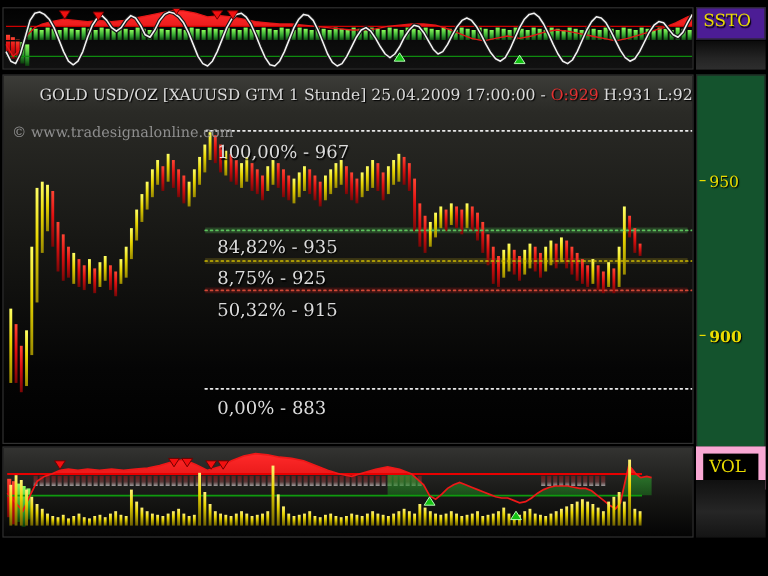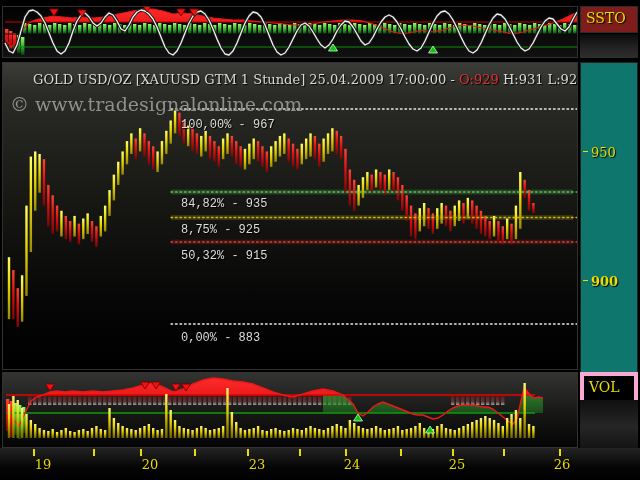--- a/index.html
+++ b/index.html
@@ -6,42 +6,42 @@
   body{width:640px;height:480px;overflow:hidden;font-family:"DejaVu Serif",serif;}
   .app{position:relative;width:640px;height:480px;background:#000;border-radius:7px 7px 0 0;overflow:hidden;}
   .panel{position:absolute;border:1px solid #313131;box-sizing:border-box;overflow:hidden;}
   #osc-panel{left:2px;top:6px;width:576px;height:52px;background:linear-gradient(180deg,#020202,#111);}
   #main-panel{left:2px;top:62px;width:576px;height:308px;
     background:linear-gradient(180deg,#3c3c38 0%,#2a2a26 10%,#171714 45%,#050505 80%,#000 100%);}
   #vol-panel{left:2px;top:372px;width:576px;height:76px;
     background:linear-gradient(180deg,#333331,#171715 55%,#040404 100%);}
   .panel svg{position:absolute;left:0;top:0;width:100%;height:100%;}
   .side-cell{position:absolute;left:580px;width:58px;box-sizing:border-box;}
-  #ssto-cell{top:6px;height:27px;background:#7f1d1d;border:1px solid #2b2b2b;overflow:hidden;}
+  #ssto-cell{top:6px;height:27px;background:#4c1d95;border:1px solid #2b2b2b;overflow:hidden;}
   #ssto-shade{top:34px;height:24px;background:linear-gradient(180deg,#0b0b0b,#242424 60%,#2e2e2e);}
-  #price-axis{top:62px;height:344px;background:#0f766e;border:1px solid #222;}
-  #vol-cell{top:372px;height:36px;background:#000;border:4px solid #f9a8d4;overflow:hidden;}
+  #price-axis{top:62px;height:344px;background:#14532d;border:1px solid #222;}
+  #vol-cell{top:372px;height:36px;background:#000;border:6px solid #f9a8d4;overflow:hidden;}
   #vol-shade{top:400px;height:48px;background:linear-gradient(180deg,#101010,#262626 55%,#141414);}
   .side-label{display:block;padding:3px 0 0 5px;color:#eadc00;font-size:14px;white-space:nowrap;
     text-shadow:1px 1px 1px #000;}
   #xaxis{position:absolute;left:0;top:448px;width:640px;height:32px;
     background:linear-gradient(180deg,#242424,#050505 60%,#000);}
   .xtick{position:absolute;top:1px;width:2px;height:7px;background:#eadc00;}
   .xlabel{position:absolute;top:9px;transform:translateX(-50%);color:#eadc00;font-size:13px;
     text-shadow:1px 1px 1px #000;}
   .ylabel{position:absolute;left:2px;color:#eadc00;font-size:13px;white-space:nowrap;
     text-shadow:1px 1px 1px #000;}
   .ylabel::before{content:"";display:inline-block;width:5px;height:1px;background:#eadc00;
     vertical-align:5px;margin-right:3px;}
   .chart-title{position:absolute;left:30px;top:9px;font-size:13px;color:#dadada;white-space:nowrap;
     text-shadow:1px 1px 1px #000;z-index:5;}
   .t-red{color:#e23030;margin-top:16px;}
-  .copyright{position:absolute;left:7px;top:30px;font-size:19px;color:#8f8f8f;z-index:5;}
-  .fib-label{position:absolute;font-size:12px;color:#dcdcdc;z-index:5;text-shadow:1px 1px 1px #000;
-    white-space:nowrap;font-family:Liberation Mono, monospace;}
+  .copyright{position:absolute;left:7px;top:40px;font-size:12px;color:#8f8f8f;z-index:5;}
+  .fib-label{position:absolute;font-size:15px;color:#dcdcdc;z-index:5;text-shadow:1px 1px 1px #000;
+    white-space:nowrap;}
 </style>
 </head>
 <body>
 
 <div class="app">
 
   <div class="panel" id="osc-panel">
     <svg id="svg-osc" viewBox="0 6 574 50" preserveAspectRatio="none">
         <defs>
           <linearGradient id="gradY" x1="0" y1="0" x2="0" y2="1">
@@ -587,32 +587,13 @@
         <path d="M178.5,383 L187.5,383 L183,390 Z" fill="#f21010" stroke="#6a0000" stroke-width="0.8"></path>
         <path d="M350.5,420 L359.5,420 L355,413 Z" fill="#12c212" stroke="#baffba" stroke-width="0.8"></path>
         <path d="M422.5,432 L431.5,432 L427,425 Z" fill="#12c212" stroke="#baffba" stroke-width="0.8"></path>
       </svg>
   </div>
   <div class="side-cell" id="vol-cell">
     <span class="side-label">VOL</span>
   </div>
   <div class="side-cell" id="vol-shade"></div>
 
-  <div id="xaxis">
-      <div class="xtick" style="left: 33px;"></div>
-      <div class="xtick" style="left: 93px;"></div>
-      <div class="xtick" style="left: 140px;"></div>
-      <div class="xtick" style="left: 194px;"></div>
-      <div class="xtick" style="left: 247px;"></div>
-      <div class="xtick" style="left: 299px;"></div>
-      <div class="xtick" style="left: 345px;"></div>
-      <div class="xtick" style="left: 400px;"></div>
-      <div class="xtick" style="left: 452px;"></div>
-      <div class="xtick" style="left: 503px;"></div>
-      <div class="xtick" style="left: 559px;"></div>
-      <div class="xlabel" style="left: 43px;">19</div>
-      <div class="xlabel" style="left: 150px;">20</div>
-      <div class="xlabel" style="left: 257px;">23</div>
-      <div class="xlabel" style="left: 352px;">24</div>
-      <div class="xlabel" style="left: 457px;">25</div>
-      <div class="xlabel" style="left: 562px;">26</div>
-    </div>
 </div>
 
 </body></html>

